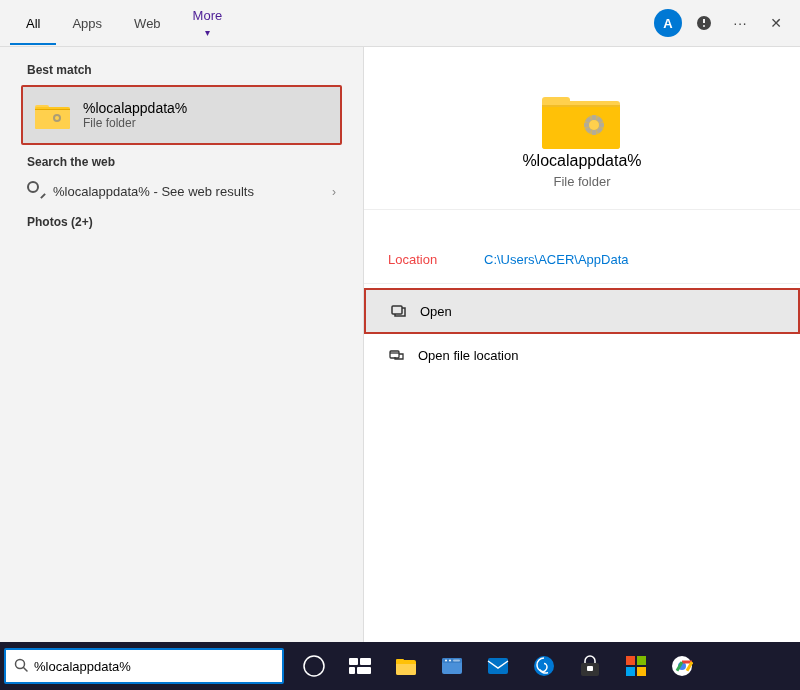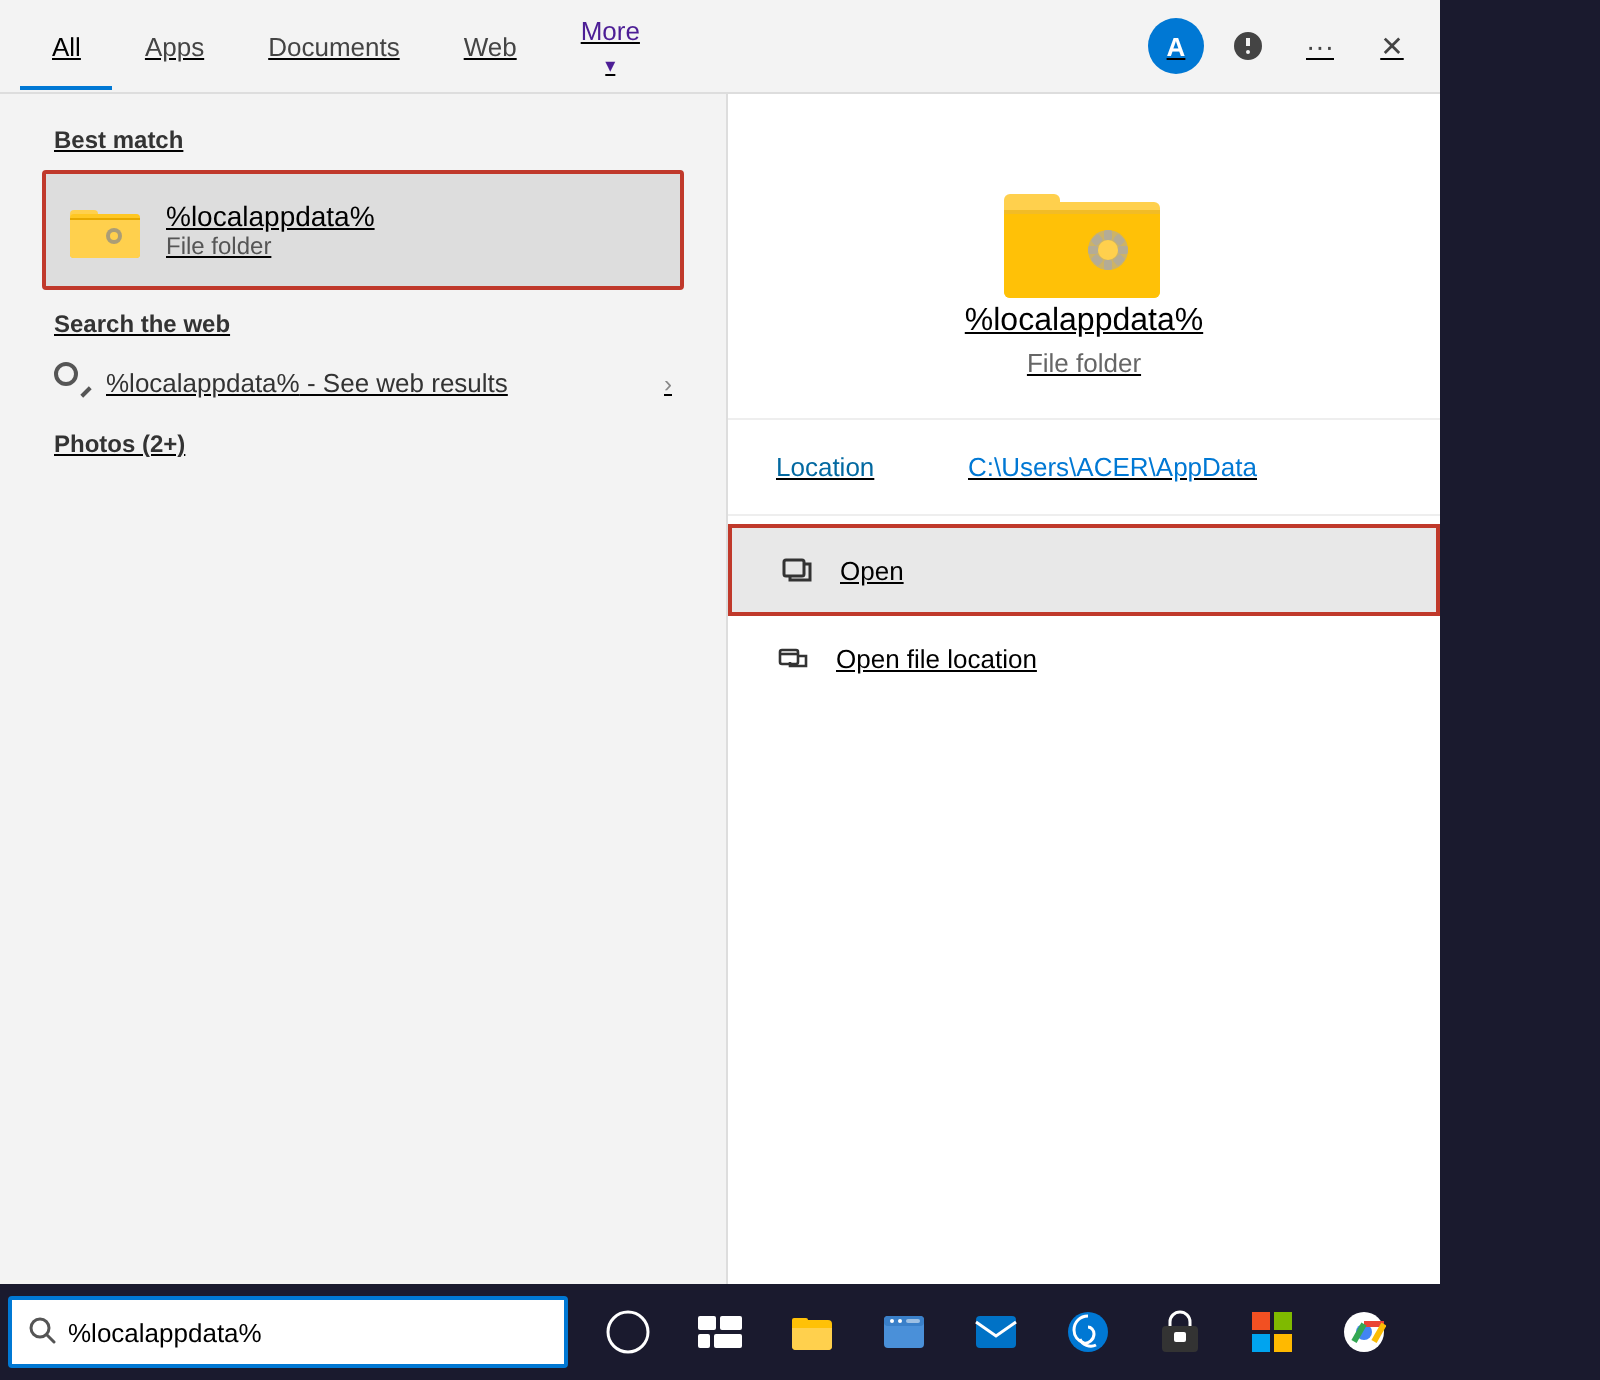--- a/index.html
+++ b/index.html
@@ -10,26 +10,25 @@
       background: #1a1a2e;
       overflow: hidden;
       position: relative;
     }
 
     
     .search-window {
       position: absolute;
       top: 0;
       left: 0;
-      width: 720px;
+      width: 800px;
       height: 690px;
       background: #f3f3f3;
       display: flex;
       flex-direction: column;
-      text-decoration: underline;
     }
 
     
     .nav-tabs {
       display: flex;
       align-items: center;
       background: #f3f3f3;
       border-bottom: 1px solid #ddd;
       padding: 0 10px;
       height: 47px;
@@ -223,23 +222,24 @@
     }
 
     .detail-row {
       display: flex;
       gap: 16px;
       align-items: baseline;
     }
 
     .detail-label {
       font-size: 13px;
-      color: #0369a1;
+      color: #ef4444;
       width: 80px;
       flex-shrink: 0;
+      margin-top: 26px;
     }
 
     .detail-value {
       font-size: 13px;
       color: #0078d4;
       cursor: pointer;
     }
 
     .right-actions {
       padding: 4px 0;
@@ -337,21 +337,20 @@
     }
   </style>
 </head>
 <body>
 
 <div class="search-window">
 
   <div class="nav-tabs">
     <div class="nav-tab active">All</div>
     <div class="nav-tab">Apps</div>
-    <div class="nav-tab">Documents</div>
     <div class="nav-tab">Web</div>
     <div class="nav-tab-more">
       <span>More</span>
       <span class="chevron">▾</span>
     </div>
     <div class="nav-right">
       <div class="nav-avatar">A</div>
       <div class="nav-icon-btn">
         <svg width="16" height="16" viewBox="0 0 16 16" fill="none">
           <path d="M8 1a7 7 0 100 14A7 7 0 008 1zm0 11a1 1 0 110-2 1 1 0 010 2zm1-4H7V4h2v4z" fill="#444"></path>

